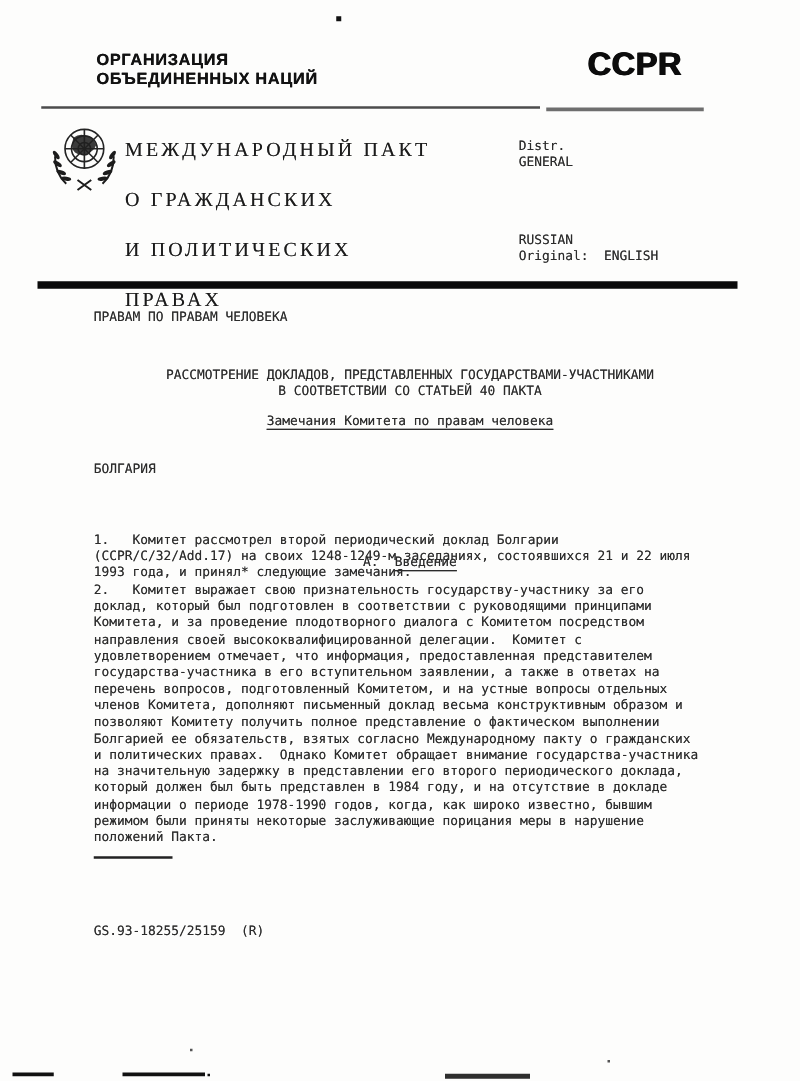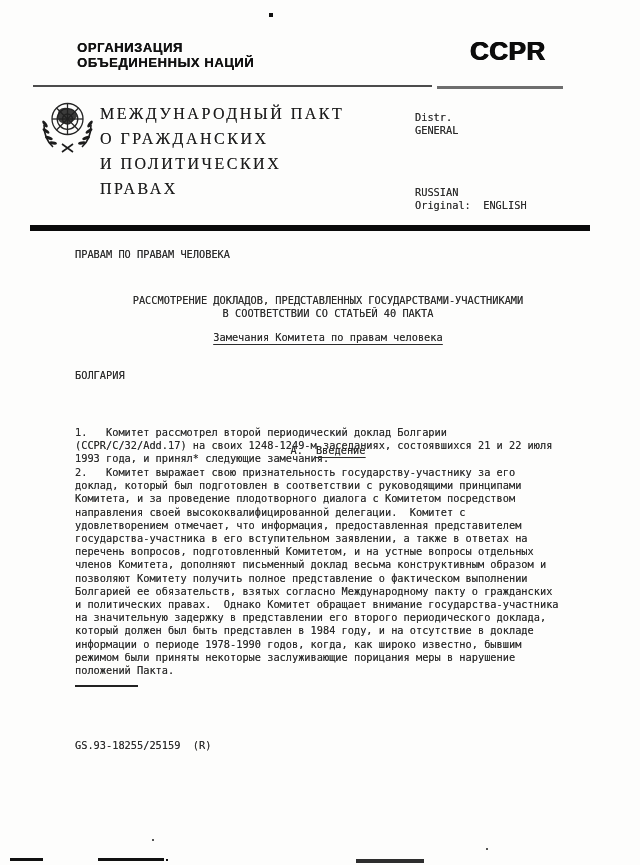--- a/index.html
+++ b/index.html
@@ -31,21 +31,21 @@
     font-weight:bold;font-size:26px;letter-spacing:0.5px;
     color:#0c0c0c;
     text-shadow:0.7px 0 0 #0c0c0c,-0.5px 0 0 #0c0c0c;
   }
   .rule-left{left:33px;top:85px;width:399px;height:2px;background:#4c4c4c;}
   .rule-right{left:437px;top:86px;width:126px;height:2.5px;background:#6e6e6e;}
   .emblem{left:40px;top:97px;width:55px;height:62px;}
   .covenant{
     left:100px;top:101px;
     font-family:"Liberation Serif","DejaVu Serif",serif;
-    font-size:16px;line-height:25px;letter-spacing:2.5px;
+    font-size:16px;line-height:40px;letter-spacing:2.5px;
     color:#1b1b1b;white-space:pre-wrap;
     text-shadow:0 0 0.5px rgba(0,0,0,0.5);
   }
   .distr-blk{left:415px;}
   .thick-rule{left:30px;top:225px;width:560px;height:5.5px;background:#0a0a0a;}
   .center-line{left:0;width:656px;text-align:center;}
   .u{text-decoration:underline;text-underline-offset:2.5px;}
   .gap-left{margin-left:13px;}
   .fn-rule{left:75px;top:685px;width:63px;height:2px;background:#222;}
   .artifact{background:#111;}

